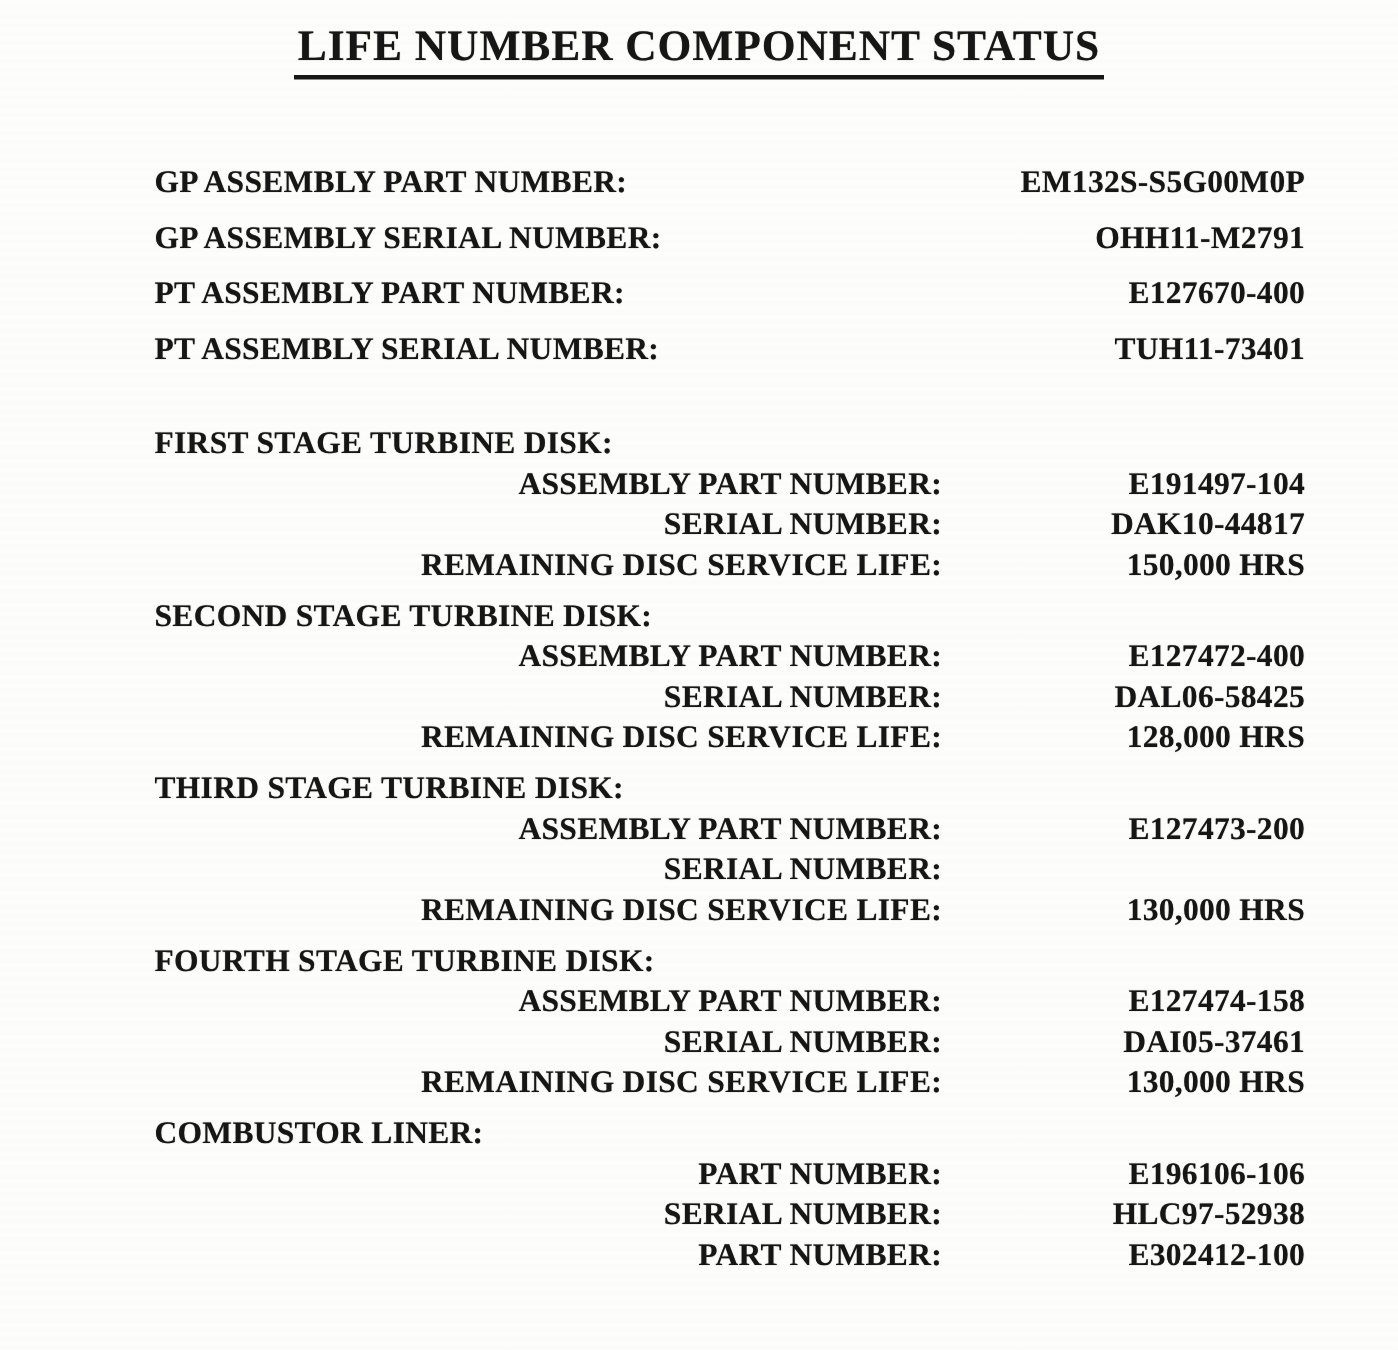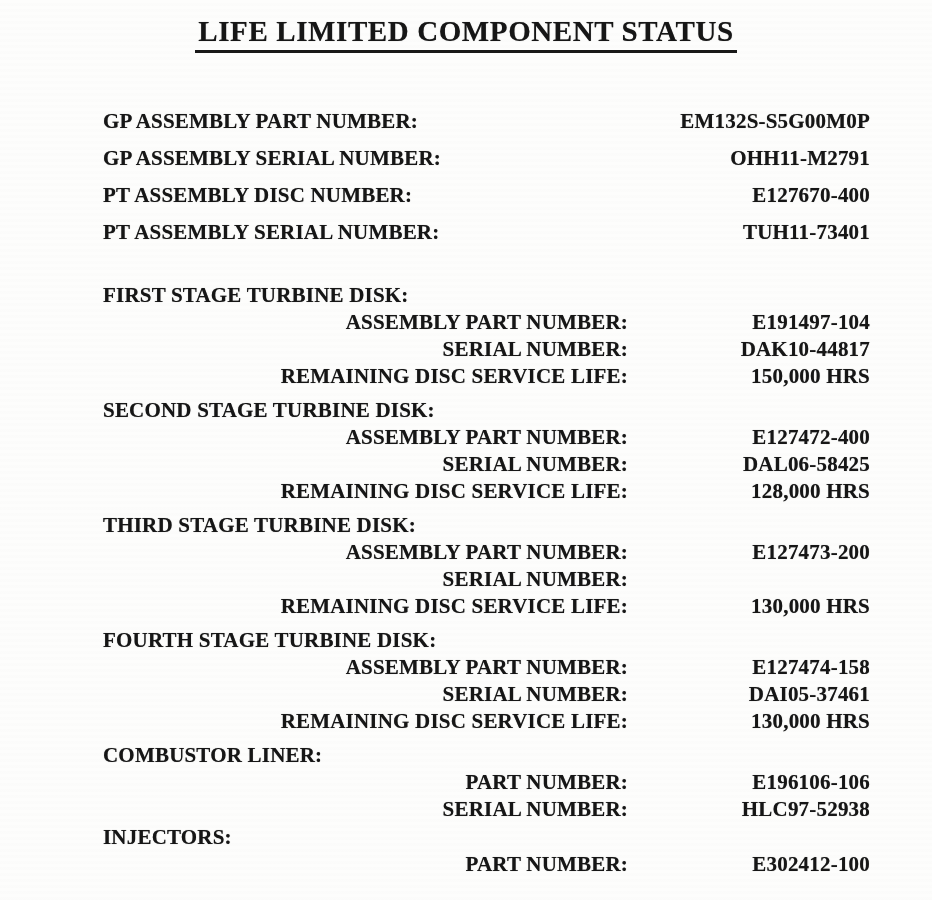--- a/index.html
+++ b/index.html
@@ -49,36 +49,36 @@
     display: flex;
     align-items: center;
   }
 </style>
 </head>
 <body>
 
 <div class="page">
 
   <div class="title-wrap">
-    <h1 class="title scan-text">LIFE LIMITED COMPONENT STATUS</h1>
+    <h1 class="title scan-text">LIFE NUMBER COMPONENT STATUS</h1>
   </div>
 
   <div class="content">
 
     <div class="top-block">
       <div class="row">
         <span class="label scan-text">GP ASSEMBLY PART NUMBER:</span>
         <span class="value scan-text">EM132S-S5G00M0P</span>
       </div>
       <div class="row">
         <span class="label scan-text">GP ASSEMBLY SERIAL NUMBER:</span>
         <span class="value scan-text">OHH11-M2791</span>
       </div>
       <div class="row">
-        <span class="label scan-text">PT ASSEMBLY DISC NUMBER:</span>
+        <span class="label scan-text">PT ASSEMBLY PART NUMBER:</span>
         <span class="value scan-text">E127670-400</span>
       </div>
       <div class="row">
         <span class="label scan-text">PT ASSEMBLY SERIAL NUMBER:</span>
         <span class="value scan-text">TUH11-73401</span>
       </div>
     </div>
 
     <div class="section first">
       <div class="heading scan-text">FIRST STAGE TURBINE DISK:</div>
@@ -149,21 +149,20 @@
         <span class="label scan-text">PART NUMBER:</span>
         <span class="value scan-text">E196106-106</span>
       </div>
       <div class="row">
         <span class="label scan-text">SERIAL NUMBER:</span>
         <span class="value scan-text">HLC97-52938</span>
       </div>
     </div>
 
     <div class="section tight">
-      <div class="heading scan-text">INJECTORS:</div>
       <div class="row">
         <span class="label scan-text">PART NUMBER:</span>
         <span class="value scan-text">E302412-100</span>
       </div>
     </div>
 
   </div>
 </div>
 
 </body></html>

